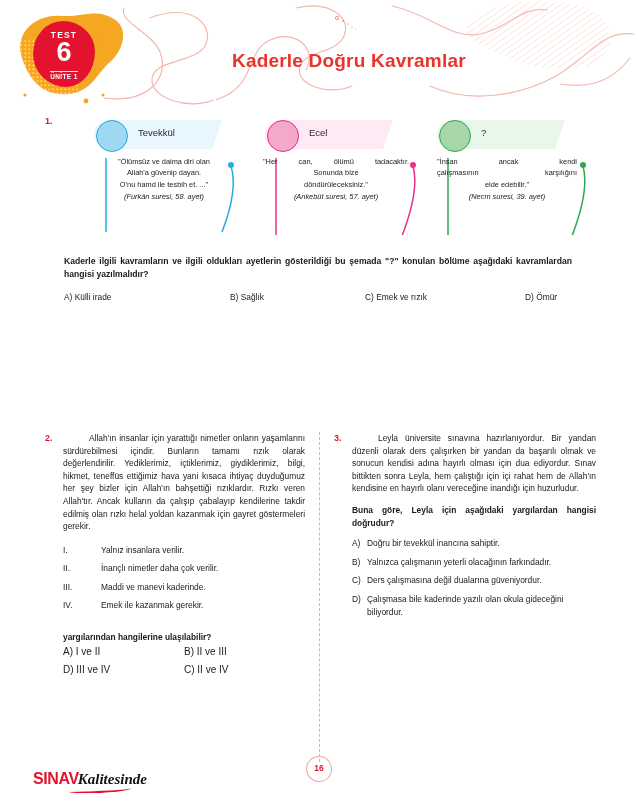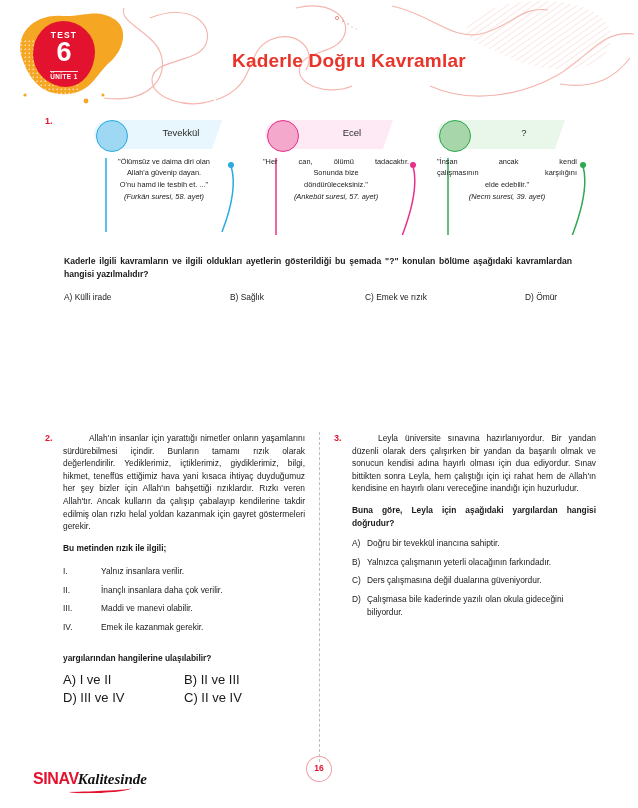--- a/index.html
+++ b/index.html
@@ -90,21 +90,21 @@
     left: 2px; top: 0px;
     width: 32px; height: 32px;
     border-radius: 50%;
   }
   .card .tab-label {
     position: absolute;
     left: 44px; top: 7px;
     font-size: 9.5px;
     color: #2b2b2b;
     width: 86px;
-    text-align: center;
+    text-align: left;
   }
   .card .quote {
     position: absolute;
     top: 36px;
     width: 146px;
     font-size: 7.4px;
     line-height: 11.4px;
     text-align: center;
     color: #1a1a1a;
   }
@@ -180,22 +180,21 @@
   .roman-list {
     margin-left: 18px;
     margin-top: 8px;
     font-size: 8.4px;
     line-height: 18.5px;
   }
   .roman-list .ri { display: flex; }
   .roman-list .rn { width: 38px; flex: 0 0 38px; }
   .options {
     margin-left: 18px;
-    margin-top: 6px;
-    font-size: 13px;
+    font-size: 10px;
     line-height: 18px;
   }
   .options .orow { display: flex; }
   .options .orow span { width: 50%; }
   .opt-list {
     margin-left: 18px;
     margin-top: 8px;
     font-size: 8.4px;
     line-height: 12.6px;
   }
@@ -406,34 +405,33 @@
     <span>D)</span>
     <span>Ömür</span>
   </div>
 </div>
 
 <div class="col-divider"></div>
 
 <div class="colL">
   <div class="qnum">2.</div>
   <div class="qbody">Allah'ın insanlar için yarattığı nimetler onların yaşamlarını sürdürebilmesi içindir. Bunların tamamı rızık olarak değerlendirilir. Yediklerimiz, içtiklerimiz, giydiklerimiz, bilgi, hikmet, teneffüs ettiğimiz hava yani kısaca ihtiyaç duyduğumuz her şey bizler için Allah'ın bahşettiği rızıklardır. Rızkı veren Allah'tır. Ancak kulların da çalışıp çabalayıp kendilerine takdir edilmiş olan rızkı helal yoldan kazanmak için gayret göstermeleri gerekir.</div>
-  <div class="lead-bold">Bu metinden rızık ile ilgili;</div>
 
   <div class="roman-list">
     <div class="ri">
       <span class="rn">I.</span>
       <span>Yalnız insanlara verilir.</span>
     </div>
     <div class="ri">
       <span class="rn">II.</span>
-      <span>İnançlı insanlara daha çok verilir.</span>
+      <span>İnançlı nimetler daha çok verilir.</span>
     </div>
     <div class="ri">
       <span class="rn">III.</span>
-      <span>Maddi ve manevi olabilir.</span>
+      <span>Maddi ve manevi kaderinde.</span>
     </div>
     <div class="ri">
       <span class="rn">IV.</span>
       <span>Emek ile kazanmak gerekir.</span>
     </div>
   </div>
 
   <div class="lead-bold" style="margin-top:16px;">yargılarından hangilerine ulaşılabilir?</div>
 
   <div class="options">

